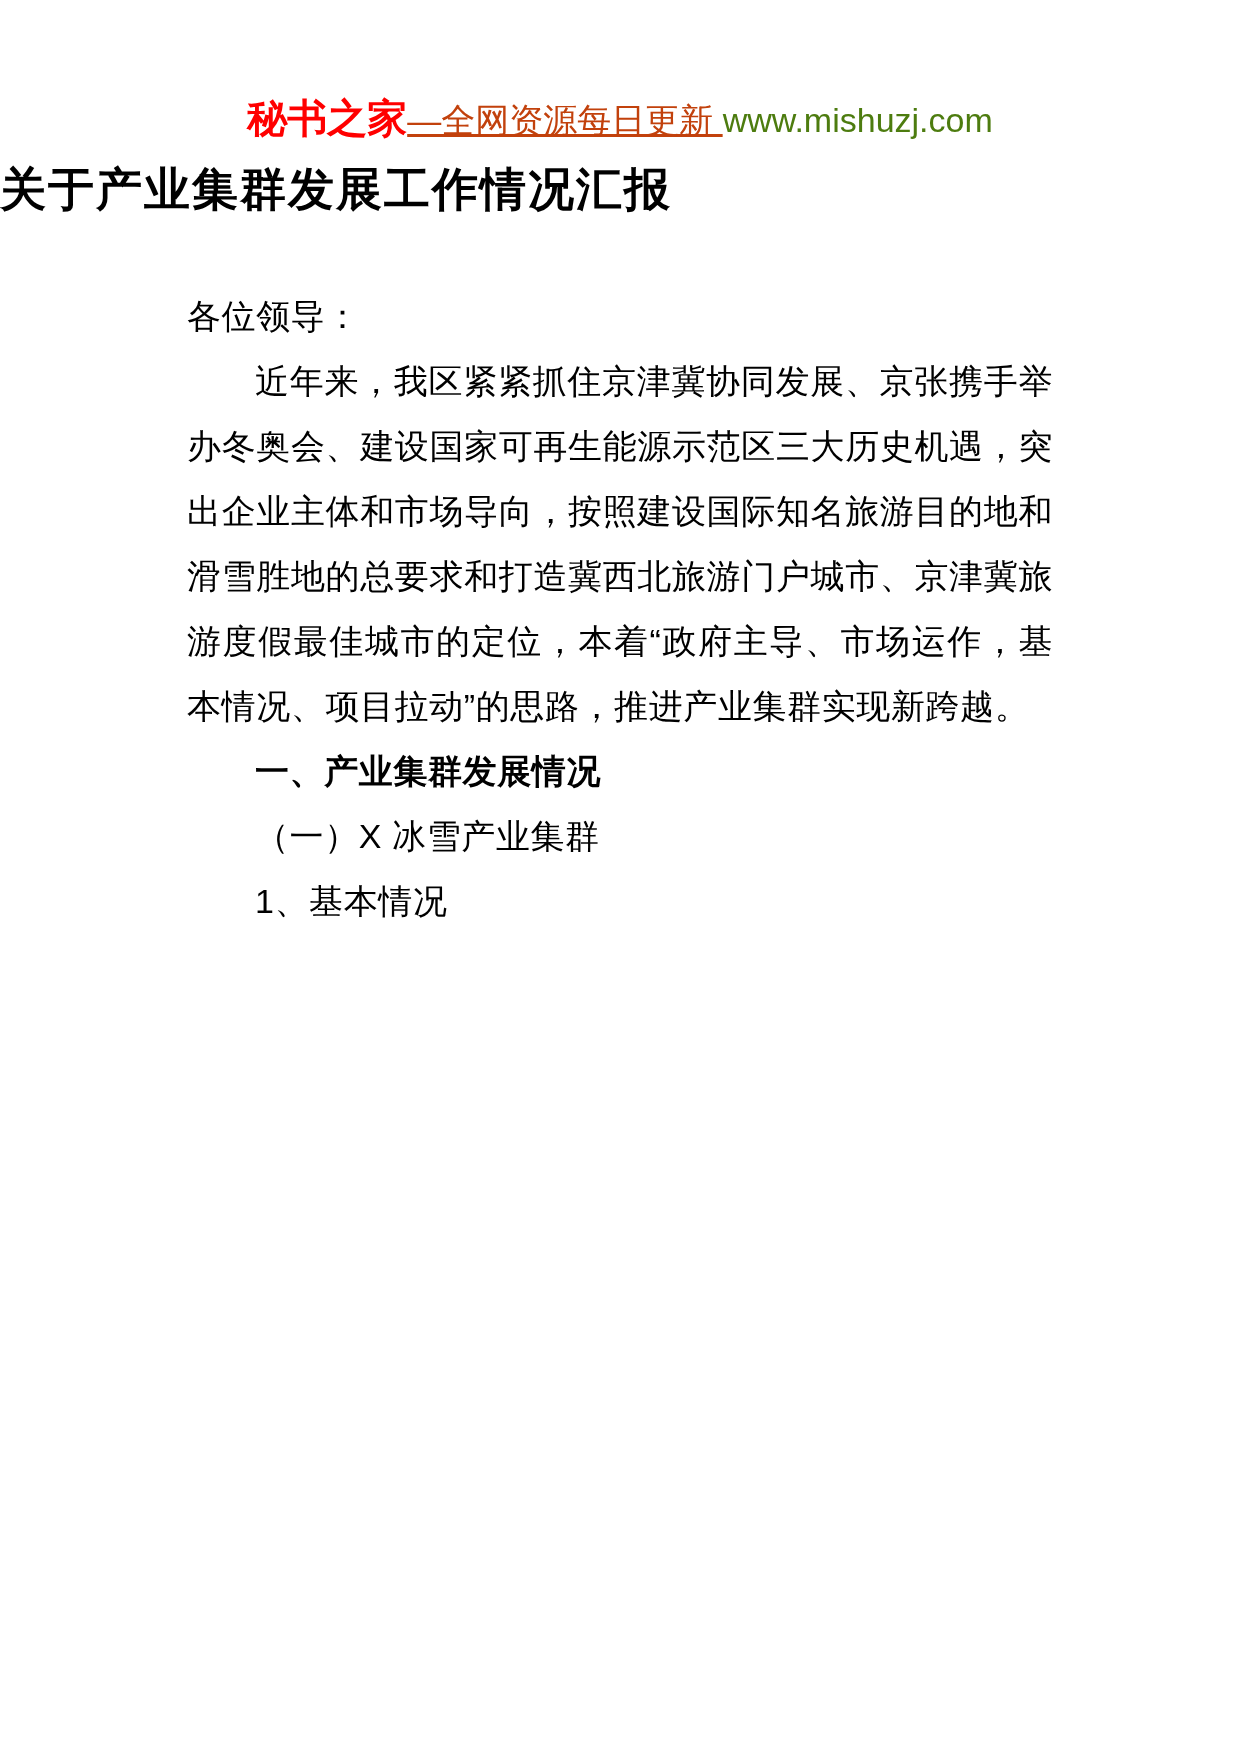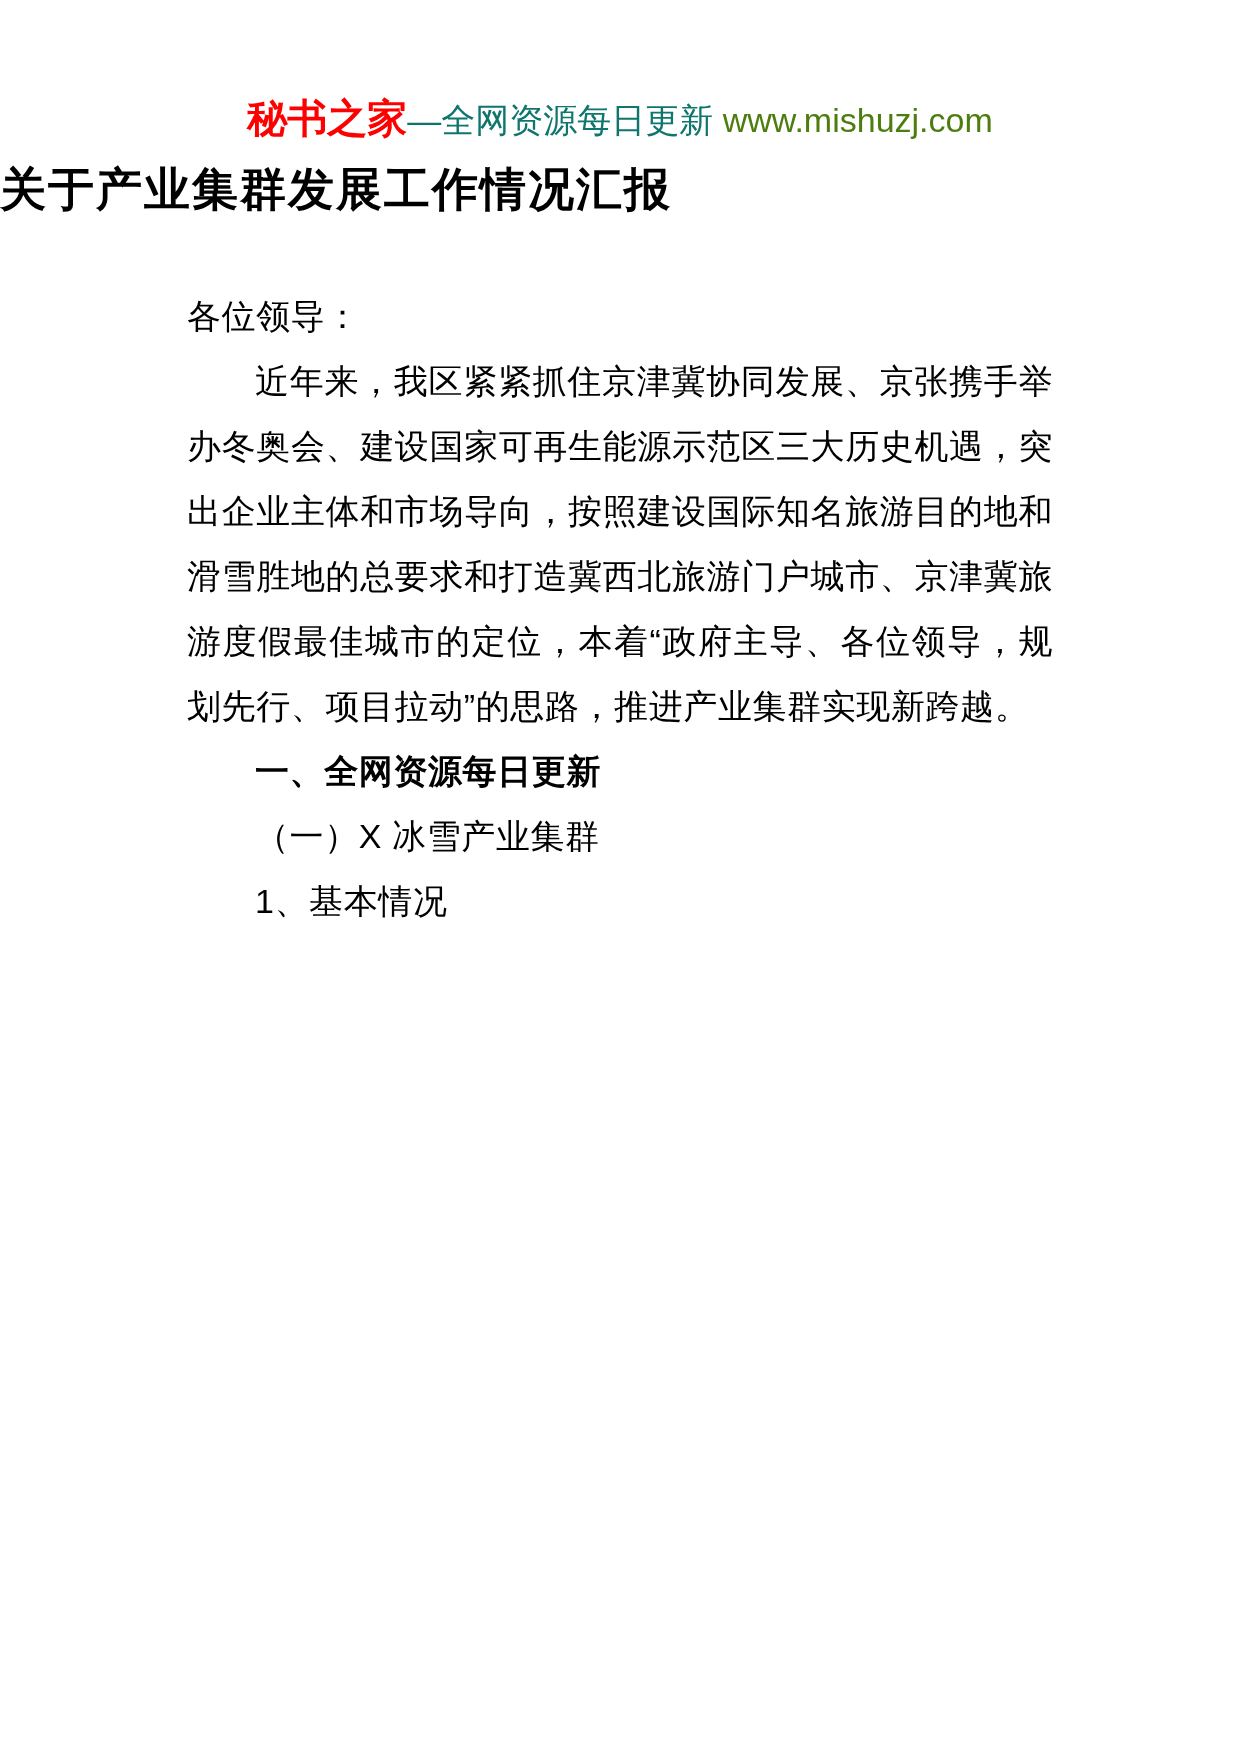--- a/index.html
+++ b/index.html
@@ -21,21 +21,22 @@
     text-align: center;
     font-size: 34px;
     line-height: 48px;
     white-space: nowrap;
   }
   .site-header .brand {
     font-size: 40px;
     font-weight: bold;
   }
   .site-header .tagline {
-    color: #0f766e;
+    color: #c2410c;
+    text-decoration: underline;
   }
   .site-header .url {
     cursor: pointer;
   }
   .doc-title {
     margin: 16px 0 0 0;
     text-align: left;
     font-size: 46px;
     line-height: 58px;
     font-weight: bold;
@@ -60,18 +61,18 @@
   }
 </style>
 </head>
 <body>
 
 <div class="page">
   <div class="site-header"><span class="brand" style="color: rgb(255, 0, 0);">秘书之家</span><span class="tagline">—全网资源每日更新 </span><span class="url" style="color: #4d7c0f;">www.mishuzj.com</span></div>
   <h1 class="doc-title">关于产业集群发展工作情况汇报</h1>
   <div class="content" id="content">
       <p class="para">各位领导：</p>
-      <p class="para indent">近年来，我区紧紧抓住京津冀协同发展、京张携手举办冬奥会、建设国家可再生能源示范区三大历史机遇，突出企业主体和市场导向，按照建设国际知名旅游目的地和滑雪胜地的总要求和打造冀西北旅游门户城市、京津冀旅游度假最佳城市的定位，本着“政府主导、各位领导，规划先行、项目拉动”的思路，推进产业集群实现新跨越。</p>
-      <p class="para indent bold">一、全网资源每日更新</p>
+      <p class="para indent">近年来，我区紧紧抓住京津冀协同发展、京张携手举办冬奥会、建设国家可再生能源示范区三大历史机遇，突出企业主体和市场导向，按照建设国际知名旅游目的地和滑雪胜地的总要求和打造冀西北旅游门户城市、京津冀旅游度假最佳城市的定位，本着“政府主导、市场运作，基本情况、项目拉动”的思路，推进产业集群实现新跨越。</p>
+      <p class="para indent bold">一、产业集群发展情况</p>
       <p class="para indent">（一）X 冰雪产业集群</p>
       <p class="para indent">1、基本情况</p>
     </div>
 </div>
 
 </body></html>

